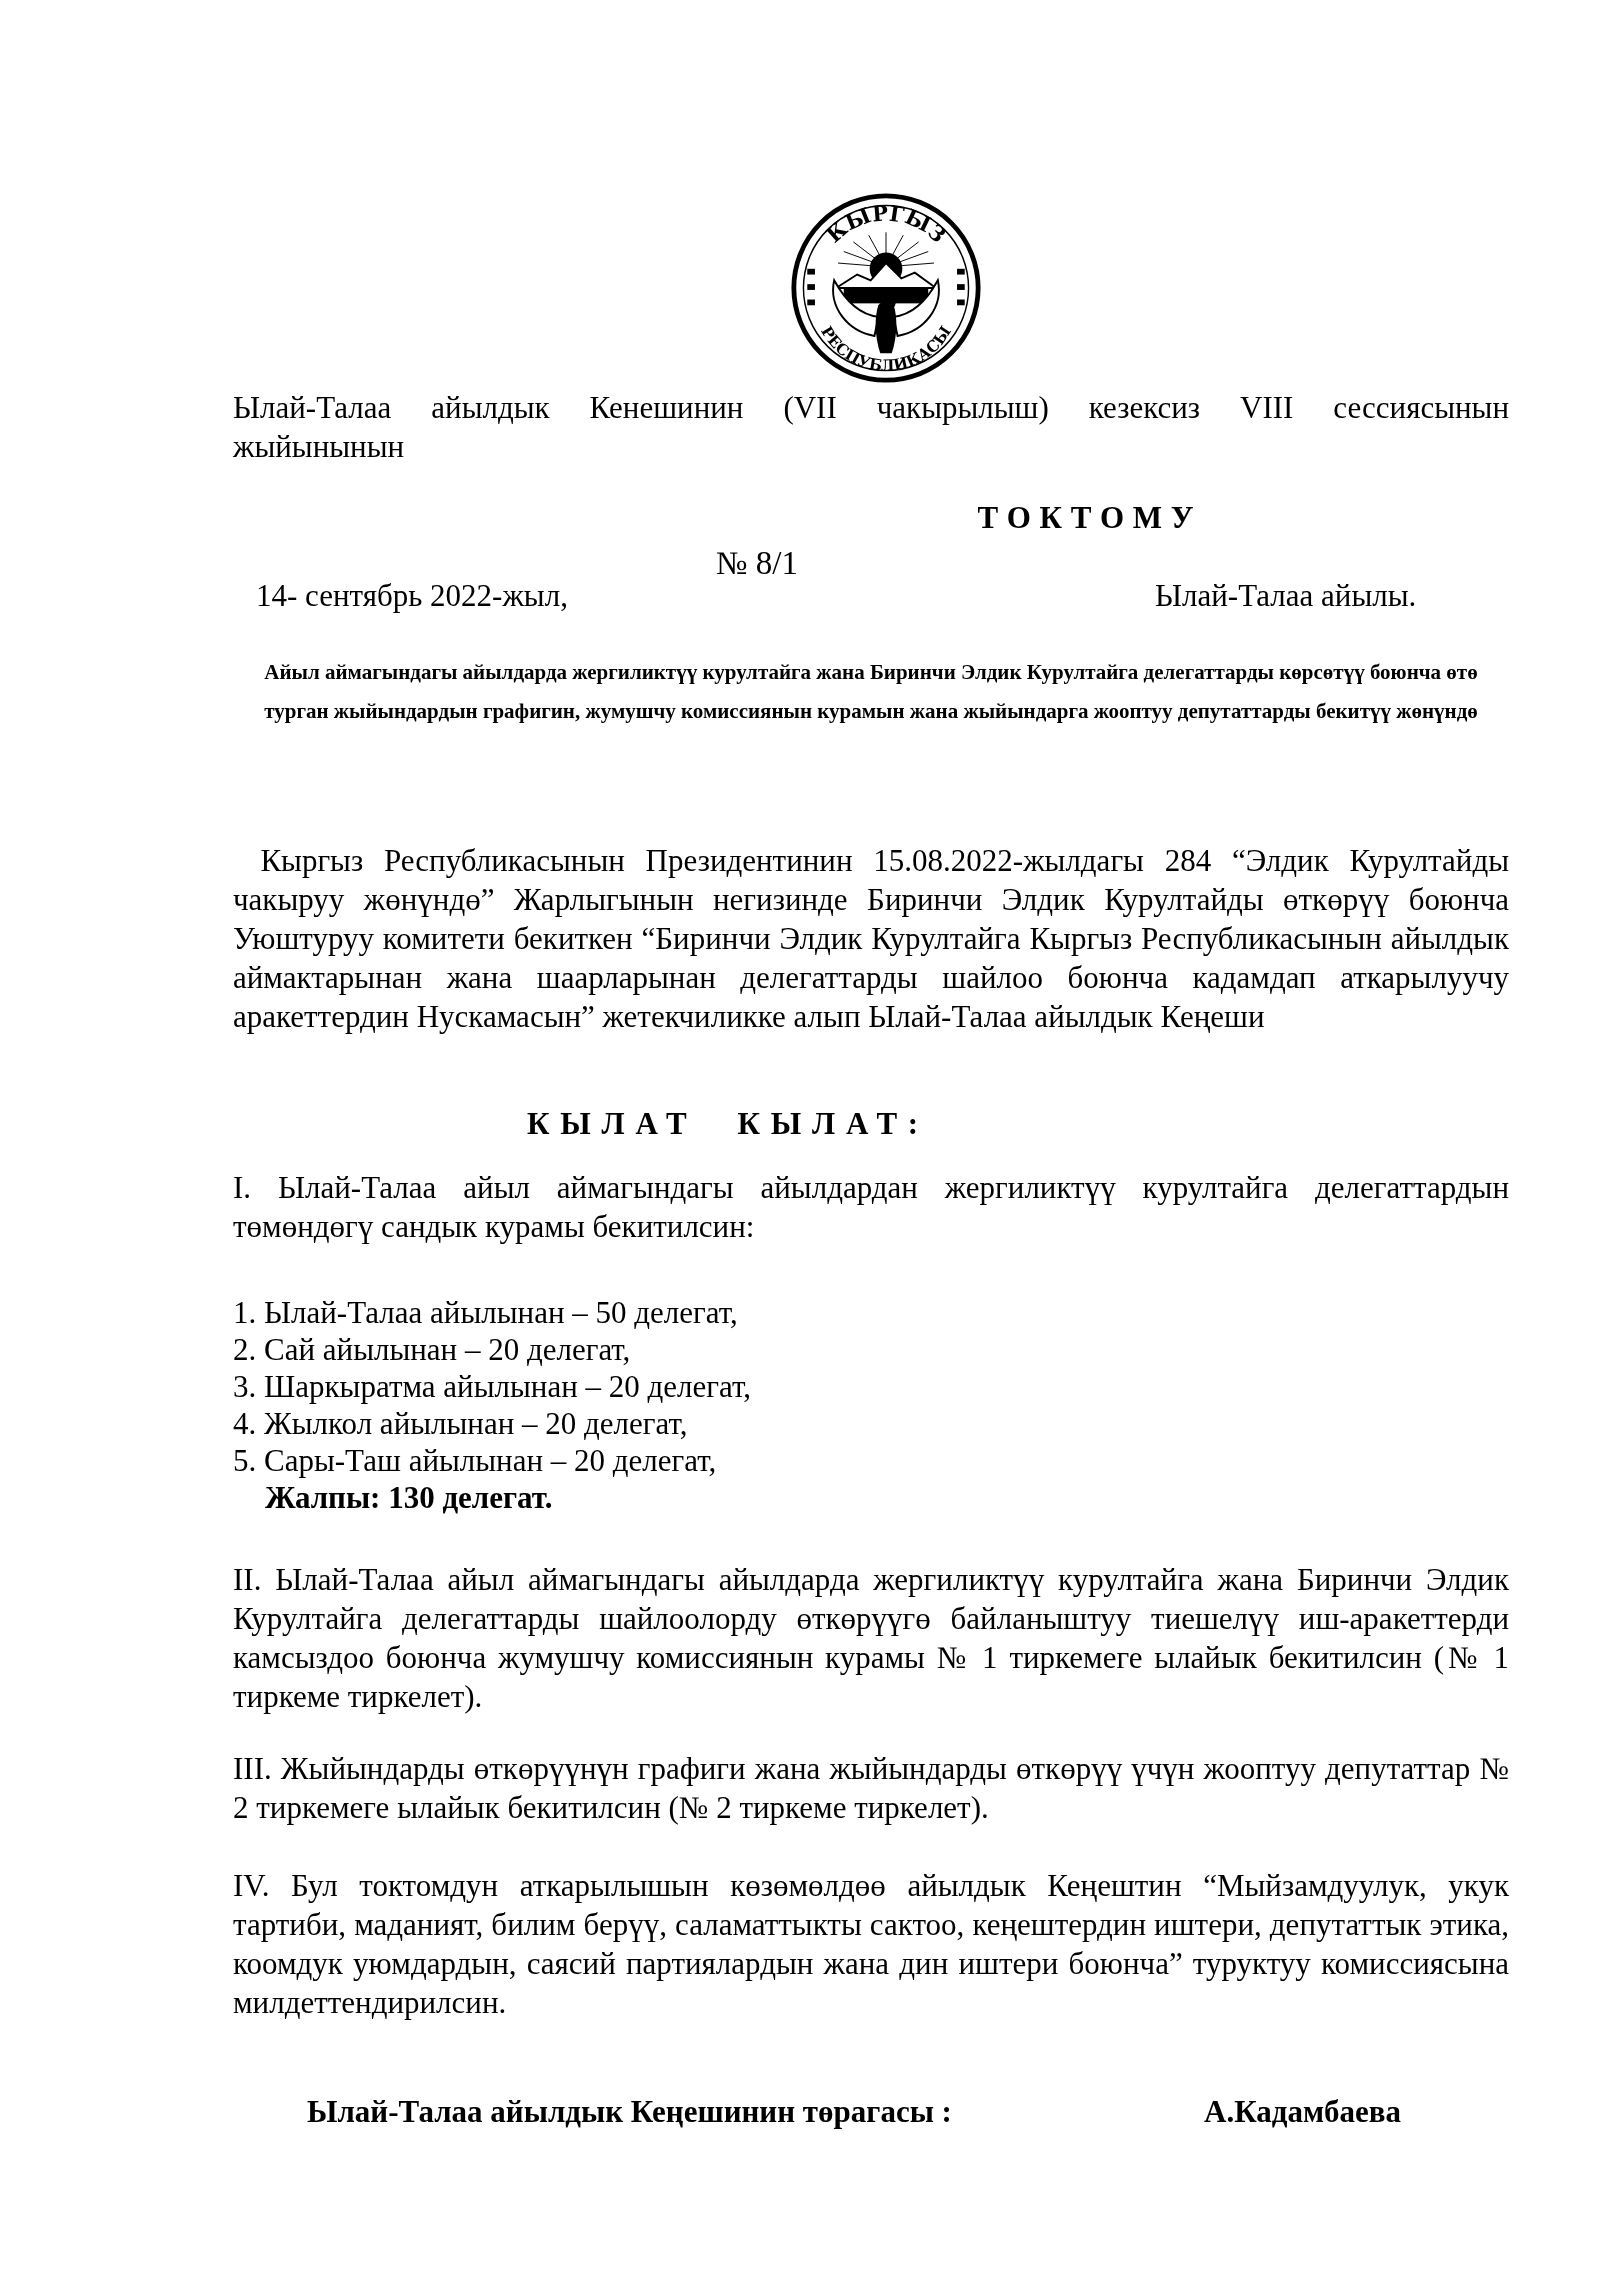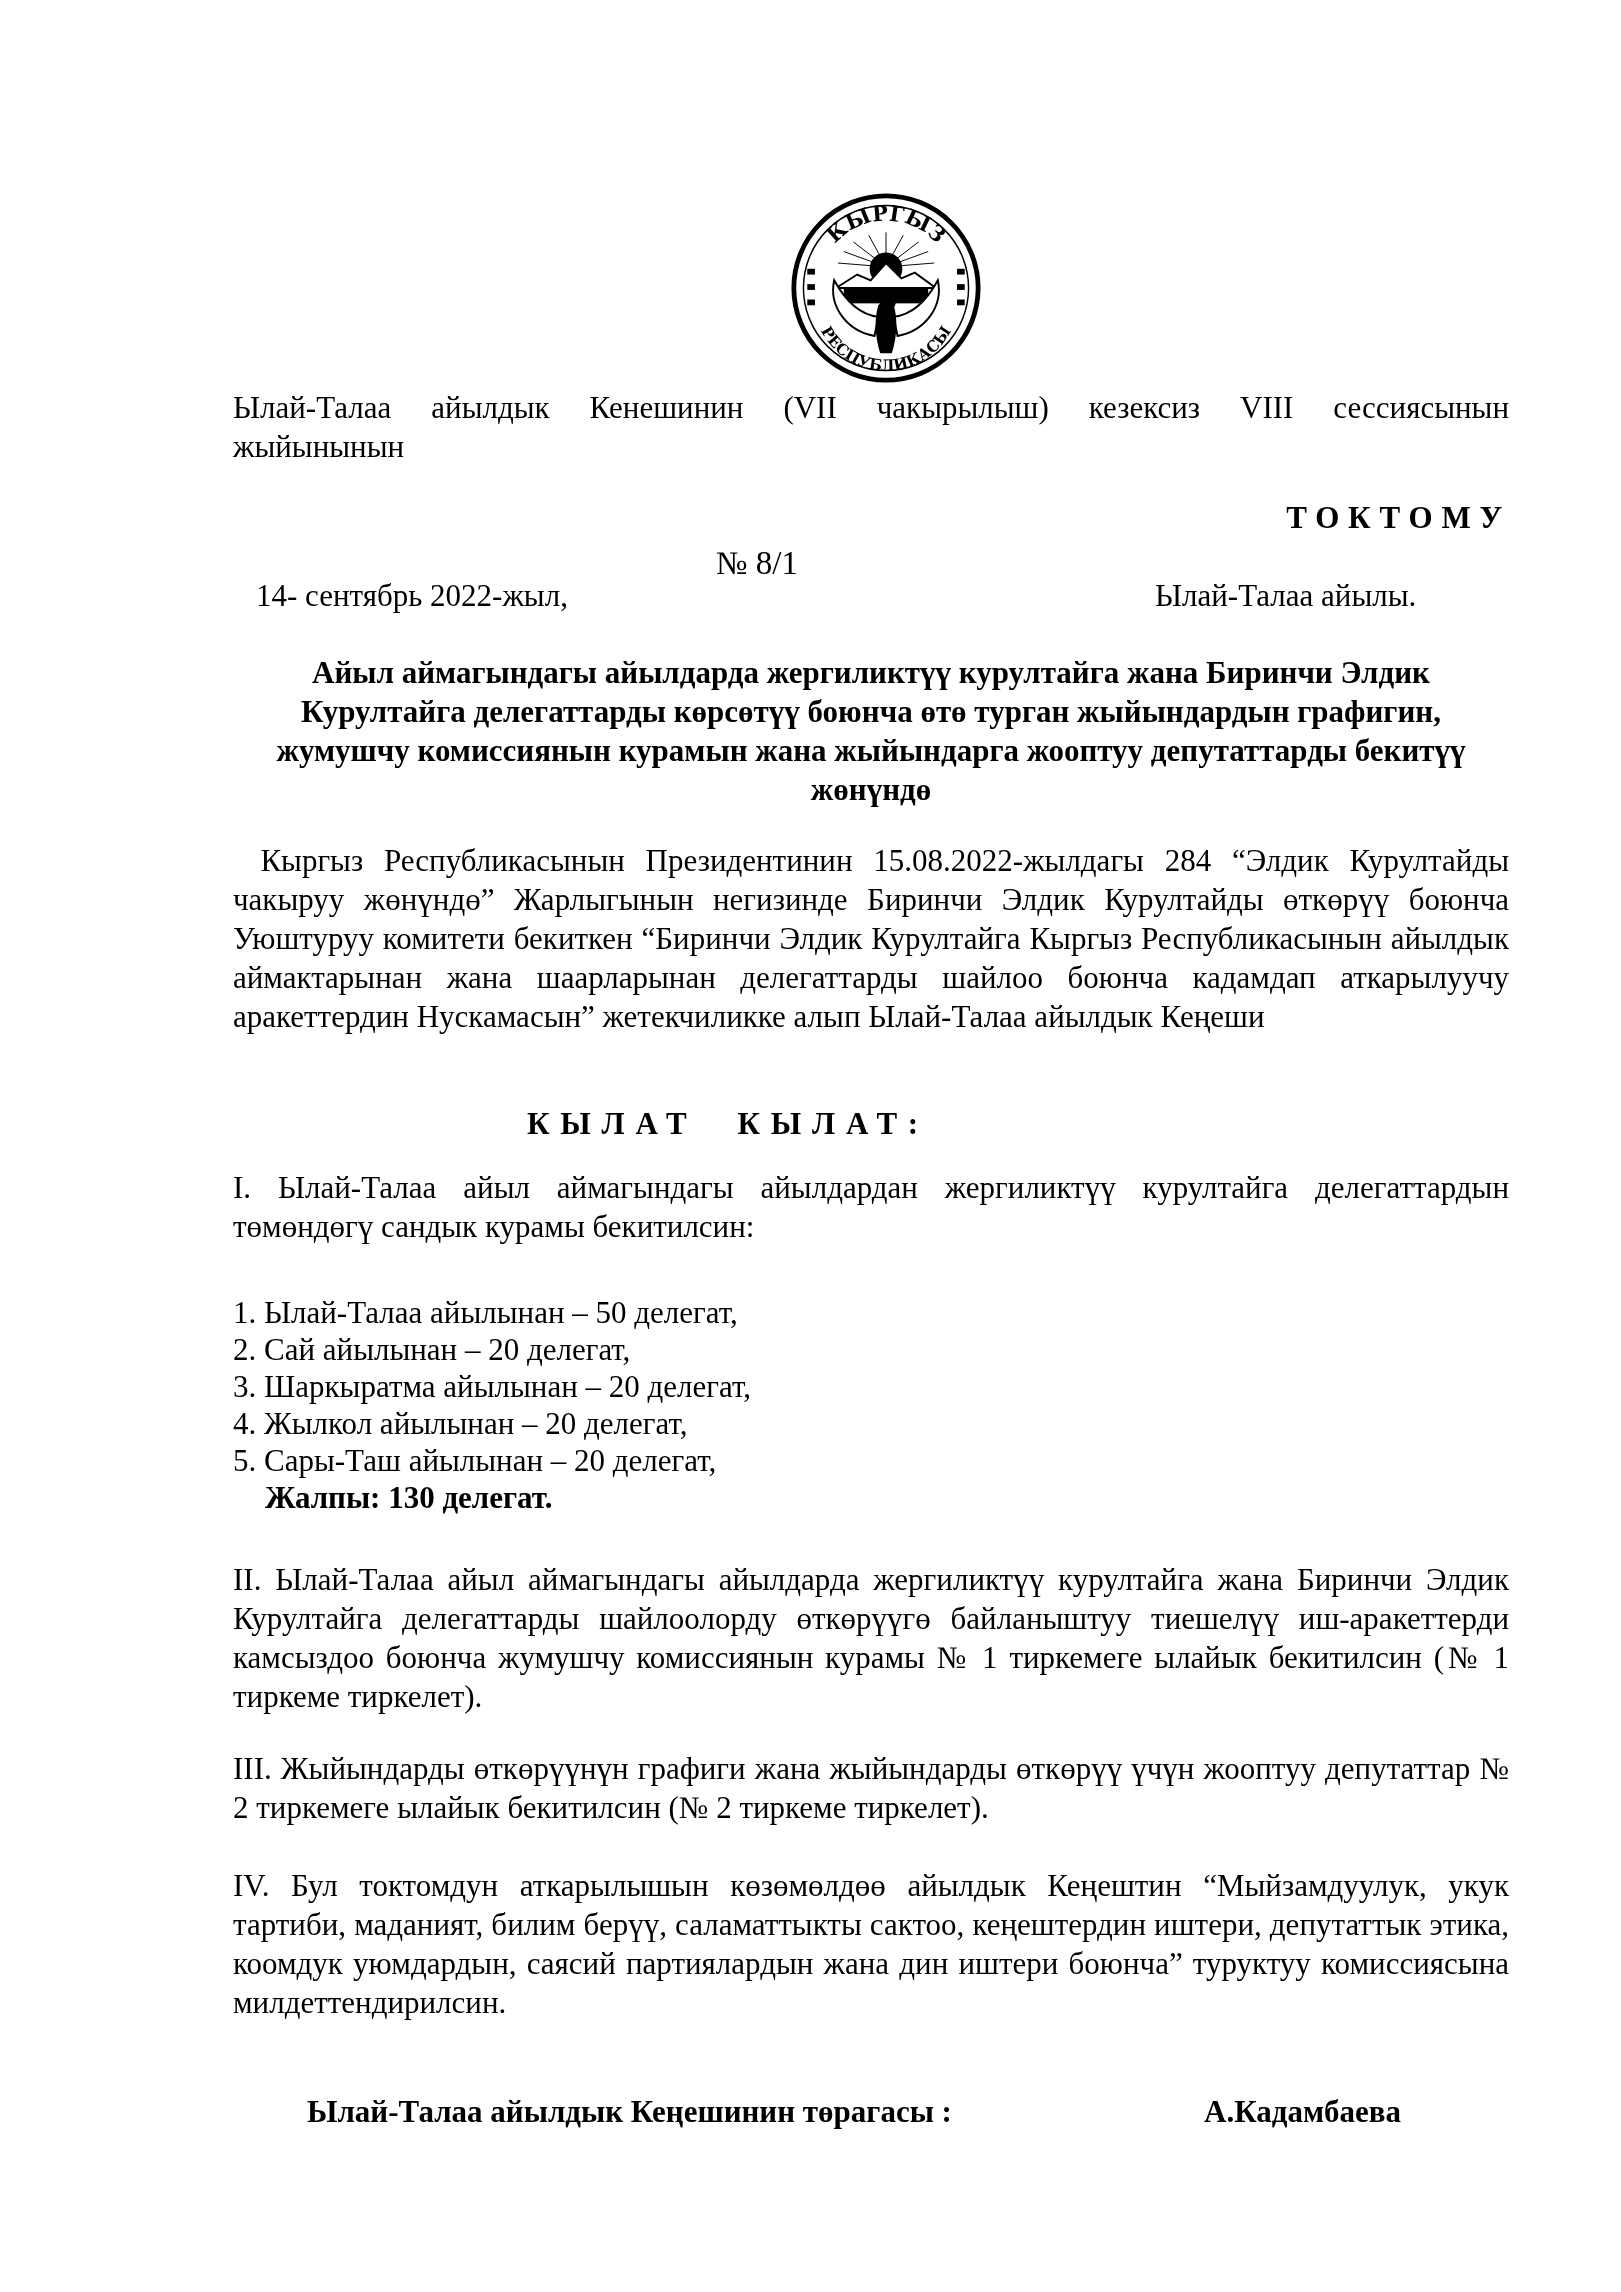--- a/index.html
+++ b/index.html
@@ -10,29 +10,29 @@
   }
   .page { position: absolute; left: 0; top: 0; width: 1621px; height: 2293px; }
   .emblem { position: absolute; left: 790px; top: 192px; width: 192px; height: 192px; }
   .header-line {
     position: absolute; left: 233px; top: 388px; width: 1276px;
     font-size: 31px; line-height: 39px;
     text-align: justify; text-align-last: left; word-spacing: 5.9px;
   }
   .title {
     position: absolute; left: 0; width: 1511px; top: 500px;
-    text-align: right; font-weight: bold; font-size: 31px; letter-spacing: 8.8px;
+    text-align: center; font-weight: bold; font-size: 31px; letter-spacing: 8.8px;
     padding-left: 669px; box-sizing: border-box;
   }
   .number { position: absolute; left: 716px; top: 545px; font-size: 33px; }
   .date { position: absolute; left: 256px; top: 578px; font-size: 31px; }
   .place { position: absolute; left: 1155px; top: 578px; font-size: 31px; }
   .subject {
     position: absolute; left: 233px; top: 653px; width: 1276px;
-    text-align: center; font-weight: bold; font-size: 31px; line-height: 39px;
+    text-align: center; font-weight: bold; font-size: 21px; line-height: 39px;
   }
   .preamble {
     position: absolute; left: 233px; top: 841px; width: 1276px;
     font-size: 31px; line-height: 39px; text-align: justify; text-indent: 27.4px;
   }
   .decree-heading {
     position: absolute; left: 527px; top: 1106px;
     font-weight: bold; font-size: 31px; letter-spacing: 10.8px; word-spacing: 21.6px;
   }
   .item {

